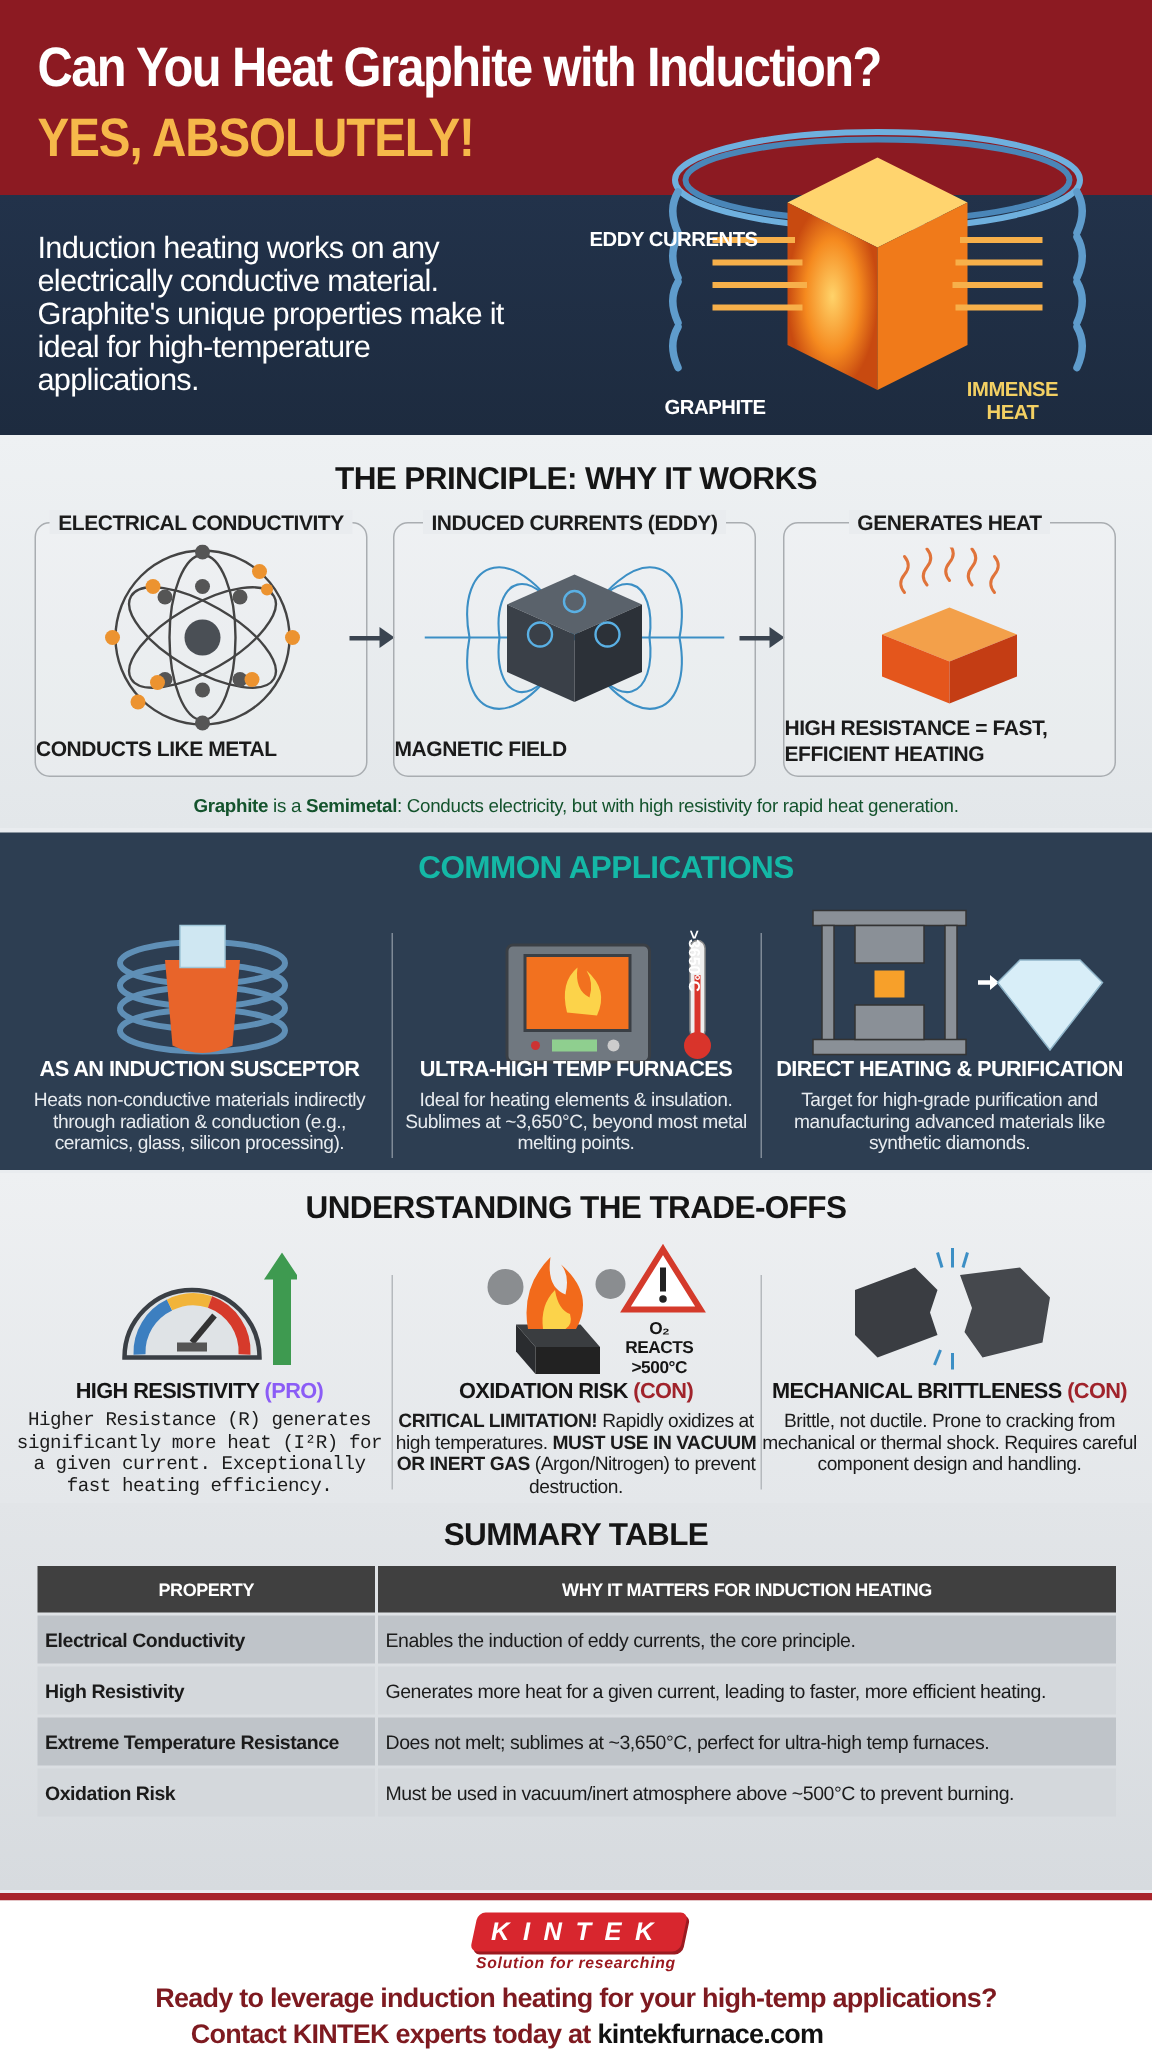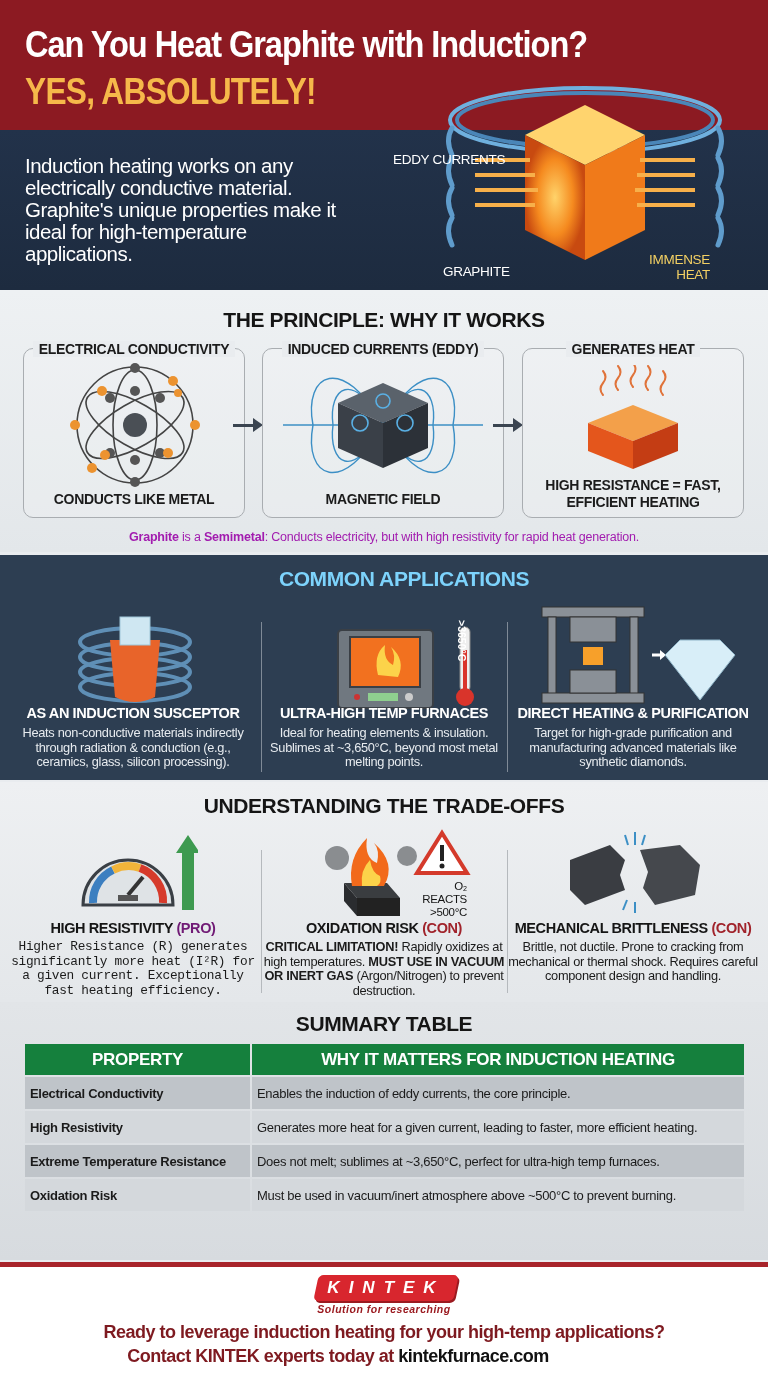--- a/index.html
+++ b/index.html
@@ -7,53 +7,53 @@
   body { font-family: "Liberation Sans", "DejaVu Sans", sans-serif; background: #e9ecef; position: relative; }
   .cond { font-family: "Liberation Sans Narrow", "Liberation Sans", sans-serif; letter-spacing: -0.3px; }
 
   
   .hero-top { position: absolute; left: 0; top: 0; width: 768px; height: 130px; background: #8c1a22; }
   .title { position: absolute; left: 25px; top: 24px; font-size: 37px; font-weight: bold; color: #fff; letter-spacing: -1.2px; transform: scaleX(0.88); transform-origin: left; white-space: nowrap; }
   .subtitle { position: absolute; left: 25px; top: 71px; font-size: 36px; font-weight: bold; color: #f6b84a; letter-spacing: -0.8px; transform: scaleX(0.88); transform-origin: left; white-space: nowrap; }
   .hero-bottom { position: absolute; left: 0; top: 130px; width: 768px; height: 160px; background: linear-gradient(180deg,#22324a,#1d2b3f); }
   .hero-text { position: absolute; left: 25px; top: 155px; width: 330px; font-size: 20.5px; line-height: 22px; color: #fff; letter-spacing: -0.5px; }
   .hero-ill { position: absolute; left: 440px; top: 80px; width: 290px; height: 210px; }
-  .lbl { position: absolute; font-weight: normal; font-size: 13.5px; color: #fff; text-align: right; line-height: 15px; letter-spacing: -0.3px; }
+  .lbl { position: absolute; font-weight: bold; font-size: 13.5px; color: #fff; text-align: center; line-height: 15px; letter-spacing: -0.3px; }
   .lbl.yellow { color: #f3d063; }
 
   
   .principle { position: absolute; left: 0; top: 290px; width: 768px; height: 262px; background: linear-gradient(180deg,#eef1f3,#e3e7ea); }
   .sec-title { position: absolute; width: 768px; text-align: center; font-weight: bold; font-size: 21px; color: #151515; letter-spacing: -0.4px; }
   .card { position: absolute; border: 1.5px solid #a9adb1; border-radius: 10px; background: rgba(255,255,255,0.15); }
   .card-title { position: absolute; top: -9px; left: 0; right: 0; text-align: center; }
   .card-title span { background: #e9ecef; padding: 0 6px; font-weight: bold; font-size: 14px; color: #1b1b1b; letter-spacing: -0.3px; }
-  .card-cap { position: absolute; left: 0; right: 0; text-align: center; font-weight: bold; font-size: 14px; color: #1b1b1b; line-height: 17px; letter-spacing: -0.3px; }
+  .card-cap { position: absolute; left: 0; right: 0; text-align: left; font-weight: bold; font-size: 14px; color: #1b1b1b; line-height: 17px; letter-spacing: -0.3px; }
   .arrow { position: absolute; height: 3px; background: #3a4450; }
   .arrow::after { content: ""; position: absolute; right: -8px; top: -6px; border-left: 10px solid #3a4450; border-top: 7.5px solid transparent; border-bottom: 7.5px solid transparent; }
-  .note { position: absolute; top: 530px; width: 768px; text-align: center; font-size: 12.5px; color: #a21caf; letter-spacing: -0.2px; }
+  .note { position: absolute; top: 530px; width: 768px; text-align: center; font-size: 12.5px; color: #14532d; letter-spacing: -0.2px; }
   .note b { font-weight: bold; }
 
   
   .apps { position: absolute; left: 0; top: 555px; width: 768px; height: 225px; background: #2d3e52; }
-  .apps .sec-title { color: #7dd3fc; top: 12px; padding-left: 40px; }
+  .apps .sec-title { color: #14b8a6; top: 12px; padding-left: 40px; }
   .vdiv { position: absolute; width: 1px; background: #7f8a97; }
   .app-title { position: absolute; width: 250px; text-align: center; font-weight: bold; font-size: 14.5px; color: #fff; letter-spacing: -0.4px; }
   .app-desc { position: absolute; width: 250px; text-align: center; font-size: 12.8px; color: #e7ebef; line-height: 14.5px; letter-spacing: -0.3px; }
 
   
   .trade { position: absolute; left: 0; top: 782px; width: 768px; height: 220px; background: linear-gradient(180deg,#eef0f2,#e4e7ea); }
   .t-title { position: absolute; width: 250px; text-align: center; font-weight: bold; font-size: 14.5px; color: #151515; letter-spacing: -0.4px; }
   .t-desc { position: absolute; width: 250px; text-align: center; font-size: 12.8px; color: #1b1b1b; line-height: 14.5px; letter-spacing: -0.3px; }
-  .pro { color: #701a75; }
+  .pro { color: #8b5cf6; }
   .con { color: #a0232b; }
 
   
   .summary { position: absolute; left: 0; top: 1002px; width: 768px; height: 258px; background: linear-gradient(180deg,#e2e5e8,#d7dbdf); }
   table { position: absolute; left: 23px; top: 1042px; width: 723px; border-collapse: separate; border-spacing: 2px; }
-  th { background: #15803d; color: #fff; font-weight: bold; font-size: 17px; height: 31px; letter-spacing: -0.3px; }
+  th { background: #404040; color: #fff; font-weight: bold; font-size: 12px; height: 31px; letter-spacing: -0.3px; }
   td { font-size: 13px; height: 32px; padding-left: 5px; color: #1b1b1b; letter-spacing: -0.3px; }
   td.k { font-weight: bold; width: 225px; }
   tr.odd td { background: #bfc4c9; }
   tr.even td { background: #d4d8dc; }
 
   
   .red-line { position: absolute; left: 0; top: 1262px; width: 768px; height: 5px; background: #a8242b; }
   .footer { position: absolute; left: 0; top: 1267px; width: 768px; height: 109px; background: #fff; }
   .logo { position: absolute; left: 316px; top: 1275px; width: 140px; height: 26px; background: #d8262e; border-radius: 5px; transform: skewX(-12deg); box-shadow: 2px 2px 0 #9b1a20; }
   .logo span { display: block; text-align: center; color: #fff; font-style: italic; font-weight: bold; font-size: 17px; line-height: 26px; letter-spacing: 9px; transform: skewX(12deg); }

